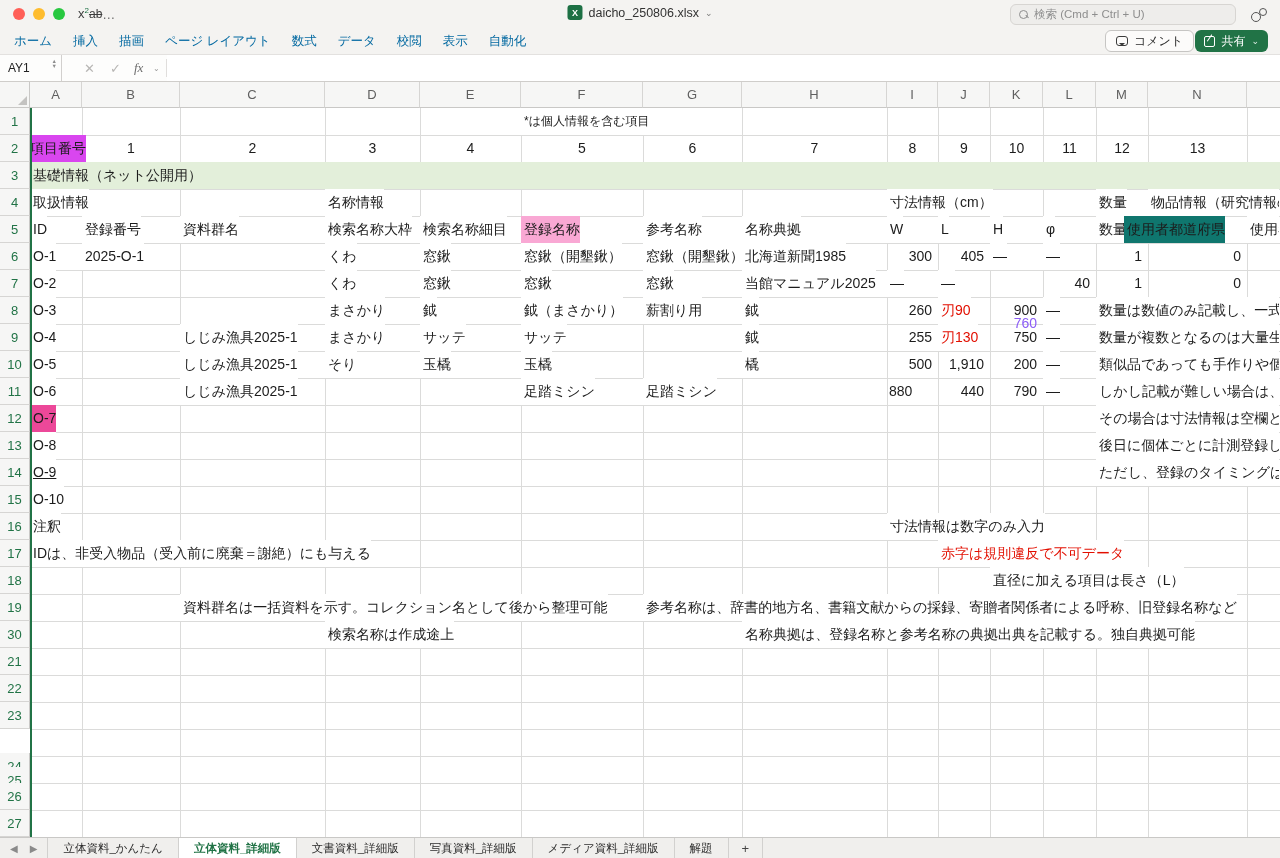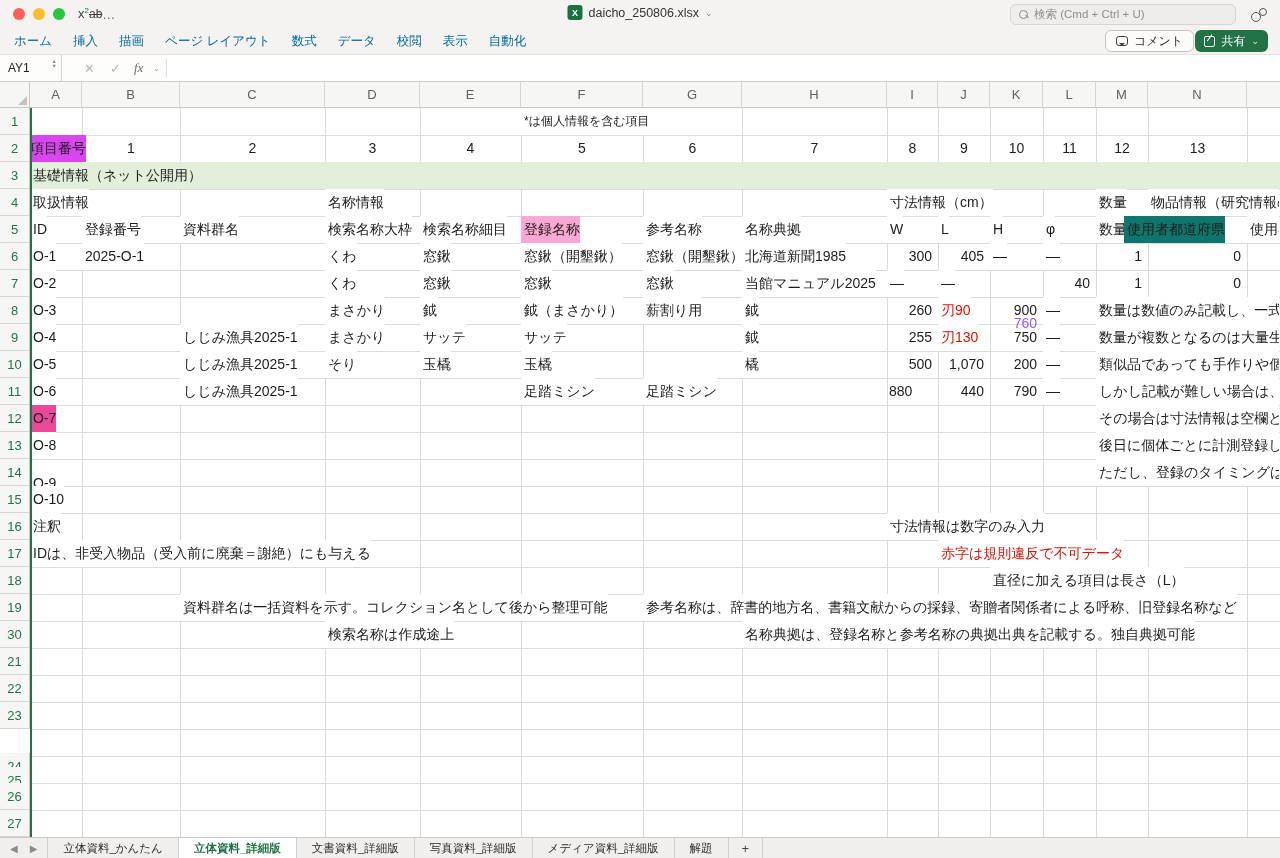--- a/index.html
+++ b/index.html
@@ -335,38 +335,38 @@
     <div class="cell" style="top: 242px; left: 992px; width: 45px; text-align: right;">750</div>
     <div class="cell" style="top: 242px; left: 1043px; padding-left: 3px; background: rgb(255, 255, 255);">—</div>
     <div class="cell" style="top: 242px; left: 1096px; padding-left: 3px; background: rgb(255, 255, 255); width: 183px; overflow: hidden;">数量が複数となるのは大量生産品</div>
     <div class="cell" style="top: 269px; left: 30px; padding-left: 3px; background: rgb(255, 255, 255);">O-5</div>
     <div class="cell" style="top: 269px; left: 180px; padding-left: 3px; background: rgb(255, 255, 255);">しじみ漁具2025-1</div>
     <div class="cell" style="top: 269px; left: 325px; padding-left: 3px; background: rgb(255, 255, 255);">そり</div>
     <div class="cell" style="top: 269px; left: 420px; padding-left: 3px; background: rgb(255, 255, 255);">玉橇</div>
     <div class="cell" style="top: 269px; left: 521px; padding-left: 3px; background: rgb(255, 255, 255);">玉橇</div>
     <div class="cell" style="top: 269px; left: 742px; padding-left: 3px; background: rgb(255, 255, 255);">橇</div>
     <div class="cell" style="top: 269px; left: 889px; width: 43px; text-align: right;">500</div>
-    <div class="cell" style="top: 269px; left: 940px; width: 44px; text-align: right;">1,070</div>
+    <div class="cell" style="top: 269px; left: 940px; width: 44px; text-align: right;">1,910</div>
     <div class="cell" style="top: 269px; left: 992px; width: 45px; text-align: right;">200</div>
     <div class="cell" style="top: 269px; left: 1043px; padding-left: 3px; background: rgb(255, 255, 255);">—</div>
     <div class="cell" style="top: 269px; left: 1096px; padding-left: 3px; background: rgb(255, 255, 255); width: 183px; overflow: hidden;">類似品であっても手作りや個体差</div>
     <div class="cell" style="top: 296px; left: 30px; padding-left: 3px; background: rgb(255, 255, 255);">O-6</div>
     <div class="cell" style="top: 296px; left: 180px; padding-left: 3px; background: rgb(255, 255, 255);">しじみ漁具2025-1</div>
     <div class="cell" style="top: 296px; left: 521px; padding-left: 3px; background: rgb(255, 255, 255);">足踏ミシン</div>
     <div class="cell" style="top: 296px; left: 643px; padding-left: 3px; background: rgb(255, 255, 255);">足踏ミシン</div>
     <div class="cell" style="top: 296px; left: 889px; width: 43px; ">880</div>
     <div class="cell" style="top: 296px; left: 940px; width: 44px; text-align: right;">440</div>
     <div class="cell" style="top: 296px; left: 992px; width: 45px; text-align: right;">790</div>
     <div class="cell" style="top: 296px; left: 1043px; padding-left: 3px; background: rgb(255, 255, 255);">—</div>
     <div class="cell" style="top: 296px; left: 1096px; padding-left: 3px; background: rgb(255, 255, 255); width: 183px; overflow: hidden;">しかし記載が難しい場合は、個体</div>
     <div class="cell" style="top: 323px; left: 30px; padding-left: 3px; background: #ec4899;">O-7</div>
     <div class="cell" style="top: 323px; left: 1096px; padding-left: 3px; background: rgb(255, 255, 255); width: 183px; overflow: hidden;">その場合は寸法情報は空欄とし確</div>
     <div class="cell" style="top: 350px; left: 30px; padding-left: 3px; background: rgb(255, 255, 255);">O-8</div>
     <div class="cell" style="top: 350px; left: 1096px; padding-left: 3px; background: rgb(255, 255, 255); width: 183px; overflow: hidden;">後日に個体ごとに計測登録し登録</div>
-    <div class="cell" style="top: 388px; left: 30px; padding-left: 3px; background: rgb(255, 255, 255); text-decoration: underline;">O-9</div>
+    <div class="cell" style="top: 377px; left: 30px; padding-left: 3px; background: rgb(255, 255, 255); text-decoration: underline;">O-9</div>
     <div class="cell" style="top: 377px; left: 1096px; padding-left: 3px; background: rgb(255, 255, 255); width: 183px; overflow: hidden;">ただし、登録のタイミングは館の</div>
     <div class="cell" style="top: 404px; left: 30px; padding-left: 3px; background: rgb(255, 255, 255);">O-10</div>
     <div class="cell" style="top: 431px; left: 30px; padding-left: 3px; background: rgb(255, 255, 255);">注釈</div>
     <div class="cell" style="top: 431px; left: 887px; padding-left: 3px; background: rgb(255, 255, 255);">寸法情報は数字のみ入力</div>
     <div class="cell" style="top: 458px; left: 30px; padding-left: 3px; background: rgb(255, 255, 255);">IDは、非受入物品（受入前に廃棄＝謝絶）にも与える</div>
     <div class="cell" style="top: 458px; color: rgb(226, 15, 0); left: 938px; padding-left: 3px; background: rgb(255, 255, 255);">赤字は規則違反で不可データ</div>
     <div class="cell" style="top: 485px; left: 990px; padding-left: 3px; background: rgb(255, 255, 255);">直径に加える項目は長さ（L）</div>
     <div class="cell" style="top: 512px; left: 180px; padding-left: 3px; background: rgb(255, 255, 255);">資料群名は一括資料を示す。コレクション名として後から整理可能</div>
     <div class="cell" style="top: 512px; left: 643px; padding-left: 3px; background: rgb(255, 255, 255);">参考名称は、辞書的地方名、書籍文献からの採録、寄贈者関係者による呼称、旧登録名称など</div>
     <div class="cell" style="top: 539px; left: 325px; padding-left: 3px; background: rgb(255, 255, 255);">検索名称は作成途上</div>

